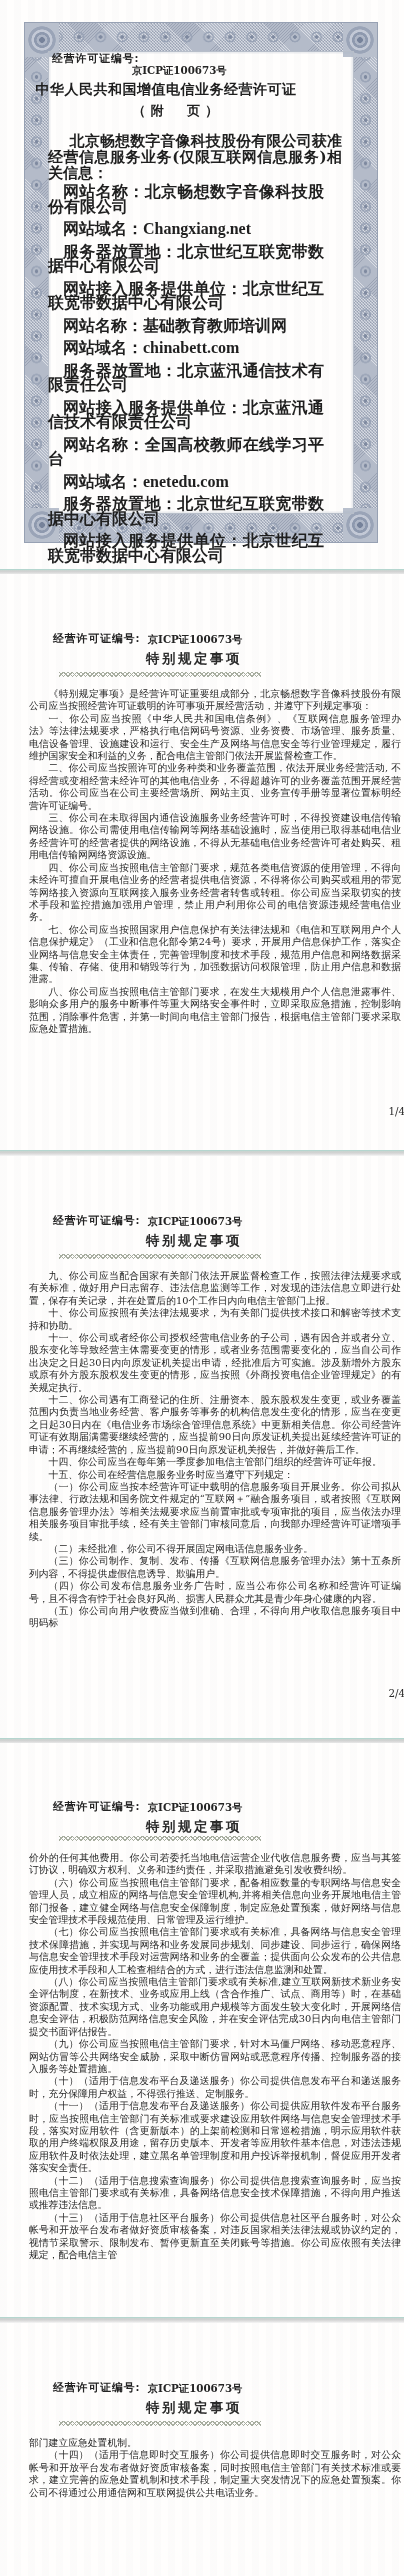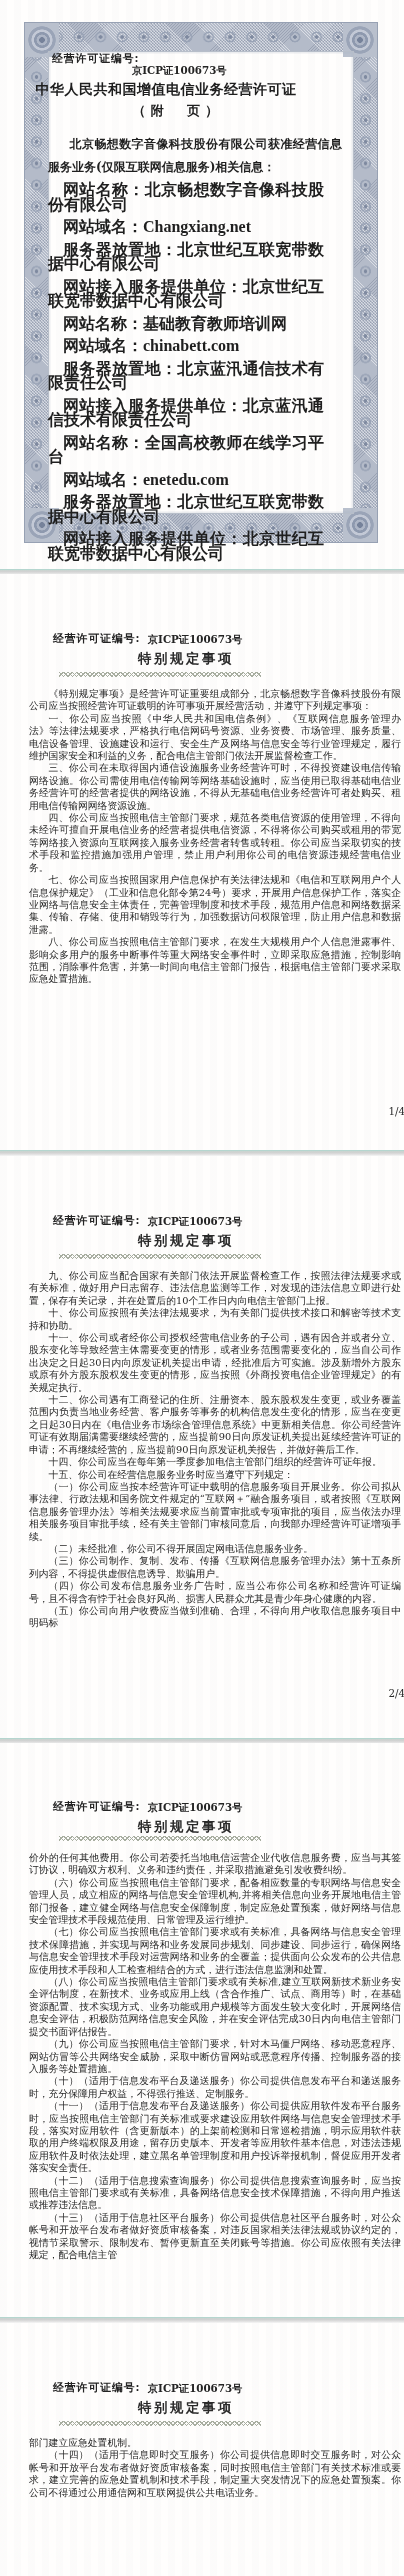--- a/index.html
+++ b/index.html
@@ -30,29 +30,29 @@
   .frame-inner{position:absolute;left:23px;top:28px;right:23px;bottom:28px;
       border:0.5px solid #b7bec9;box-shadow:inset 0 0 0 1.5px rgba(170,178,195,.22);}
 
   .cert-no-label{position:absolute;left:52px;top:52px;font-size:10.8px;font-weight:700;letter-spacing:1px;}
   .cert-no-value{position:absolute;left:132px;top:64px;font-size:10.3px;font-weight:600;}
   .cert-title{position:absolute;left:0;top:81px;width:332px;margin:0;text-align:center;
       font-size:14px;font-weight:700;letter-spacing:0.5px;color:#1e1e1e;}
   .cert-sub{position:absolute;left:0;top:102px;width:356px;text-align:center;
       font-size:13px;font-weight:700;letter-spacing:5.2px;color:#1e1e1e;}
   .cert-body{position:absolute;left:48px;top:133px;width:294px;font-weight:600;color:#1f1f1f;}
-  .cert-intro{font-size:12px;line-height:23px;text-indent:21.6px;margin:0 0 4.1px 0;text-align:justify;}
+  .cert-intro{font-size:15px;line-height:16px;text-indent:21.6px;margin:0 0 4.1px 0;text-align:justify;}
   .item{font-size:16px;line-height:14.4px;margin:0 0 8.2px 0;text-indent:15px;width:276px;text-align:justify;font-family:Liberation Serif, serif;}
 
   
   .reg-header{position:absolute;left:53px;top:58px;white-space:nowrap;}
   .hdr-label{font-size:10.8px;font-weight:700;letter-spacing:1px;}
   .hdr-no{font-size:10.3px;font-weight:600;margin-left:4.6px;position:relative;top:1px;}
   .reg-title{position:absolute;left:0;top:76px;width:372px;margin:0;text-align:center;
-      font-size:13.4px;font-weight:700;letter-spacing:2.6px;color:#2a2a2a;}
+      font-size:13.4px;font-weight:700;letter-spacing:2.6px;color:#2a2a2a;padding-left:8px;}
   .zigzag{position:absolute;left:59px;top:98px;width:202px;height:4.6px;opacity:.85;
       background:repeating-linear-gradient(45deg,#9aa191 0 1px,transparent 1px 3.1px),
                  repeating-linear-gradient(-45deg,#9aa191 0 1px,transparent 1px 3.1px);}
   .reg-body{position:absolute;left:29px;top:114px;width:372px;font-size:9.8px;line-height:12.4px;
       text-align:justify;color:#262626;}
   .para{margin:0;text-indent:2em;}
   .para.noindent{text-indent:0;}
   .page-no{position:absolute;left:0;top:531px;width:405px;text-align:right;font-size:10.3px;color:#2b2b2b;}
 </style>
 </head>
@@ -100,20 +100,21 @@
   <section class="page" style="top:574px;height:576px;">
     <div class="reg-header">
       <span class="hdr-label">经营许可证编号:</span>
       <span class="hdr-no">京ICP证100673号</span>
     </div>
     <h2 class="reg-title">特别规定事项</h2>
     <div class="zigzag"></div>
     <div class="reg-body">
         <p class="para">《特别规定事项》是经营许可证重要组成部分，北京畅想数字音像科技股份有限公司应当按照经营许可证载明的许可事项开展经营活动，并遵守下列规定事项：</p>
         <p class="para">一、你公司应当按照《中华人民共和国电信条例》、《互联网信息服务管理办法》等法律法规要求，严格执行电信网码号资源、业务资费、市场管理、服务质量、电信设备管理、设施建设和运行、安全生产及网络与信息安全等行业管理规定，履行维护国家安全和利益的义务，配合电信主管部门依法开展监督检查工作。</p>
+        <p class="para">二、你公司应当按照许可的业务种类和业务覆盖范围，依法开展业务经营活动, 不得经营或变相经营未经许可的其他电信业务，不得超越许可的业务覆盖范围开展经营活动。你公司应当在公司主要经营场所、网站主页、业务宣传手册等显著位置标明经营许可证编号。</p>
         <p class="para">三、你公司在未取得国内通信设施服务业务经营许可时，不得投资建设电信传输网络设施。你公司需使用电信传输网等网络基础设施时，应当使用已取得基础电信业务经营许可的经营者提供的网络设施，不得从无基础电信业务经营许可者处购买、租用电信传输网网络资源设施。</p>
         <p class="para">四、你公司应当按照电信主管部门要求，规范各类电信资源的使用管理，不得向未经许可擅自开展电信业务的经营者提供电信资源，不得将你公司购买或租用的带宽等网络接入资源向互联网接入服务业务经营者转售或转租。你公司应当采取切实的技术手段和监控措施加强用户管理，禁止用户利用你公司的电信资源违规经营电信业务。</p>
         <p class="para">七、你公司应当按照国家用户信息保护有关法律法规和《电信和互联网用户个人信息保护规定》（工业和信息化部令第24号）要求，开展用户信息保护工作，落实企业网络与信息安全主体责任，完善管理制度和技术手段，规范用户信息和网络数据采集、传输、存储、使用和销毁等行为，加强数据访问权限管理，防止用户信息和数据泄露。</p>
         <p class="para">八、你公司应当按照电信主管部门要求，在发生大规模用户个人信息泄露事件、影响众多用户的服务中断事件等重大网络安全事件时，立即采取应急措施，控制影响范围，消除事件危害，并第一时间向电信主管部门报告，根据电信主管部门要求采取应急处置措施。</p>
       </div>
     <div class="page-no">1/4</div>
   </section>
 
   <div class="page-sep" style="top:1150px;"></div>
 

